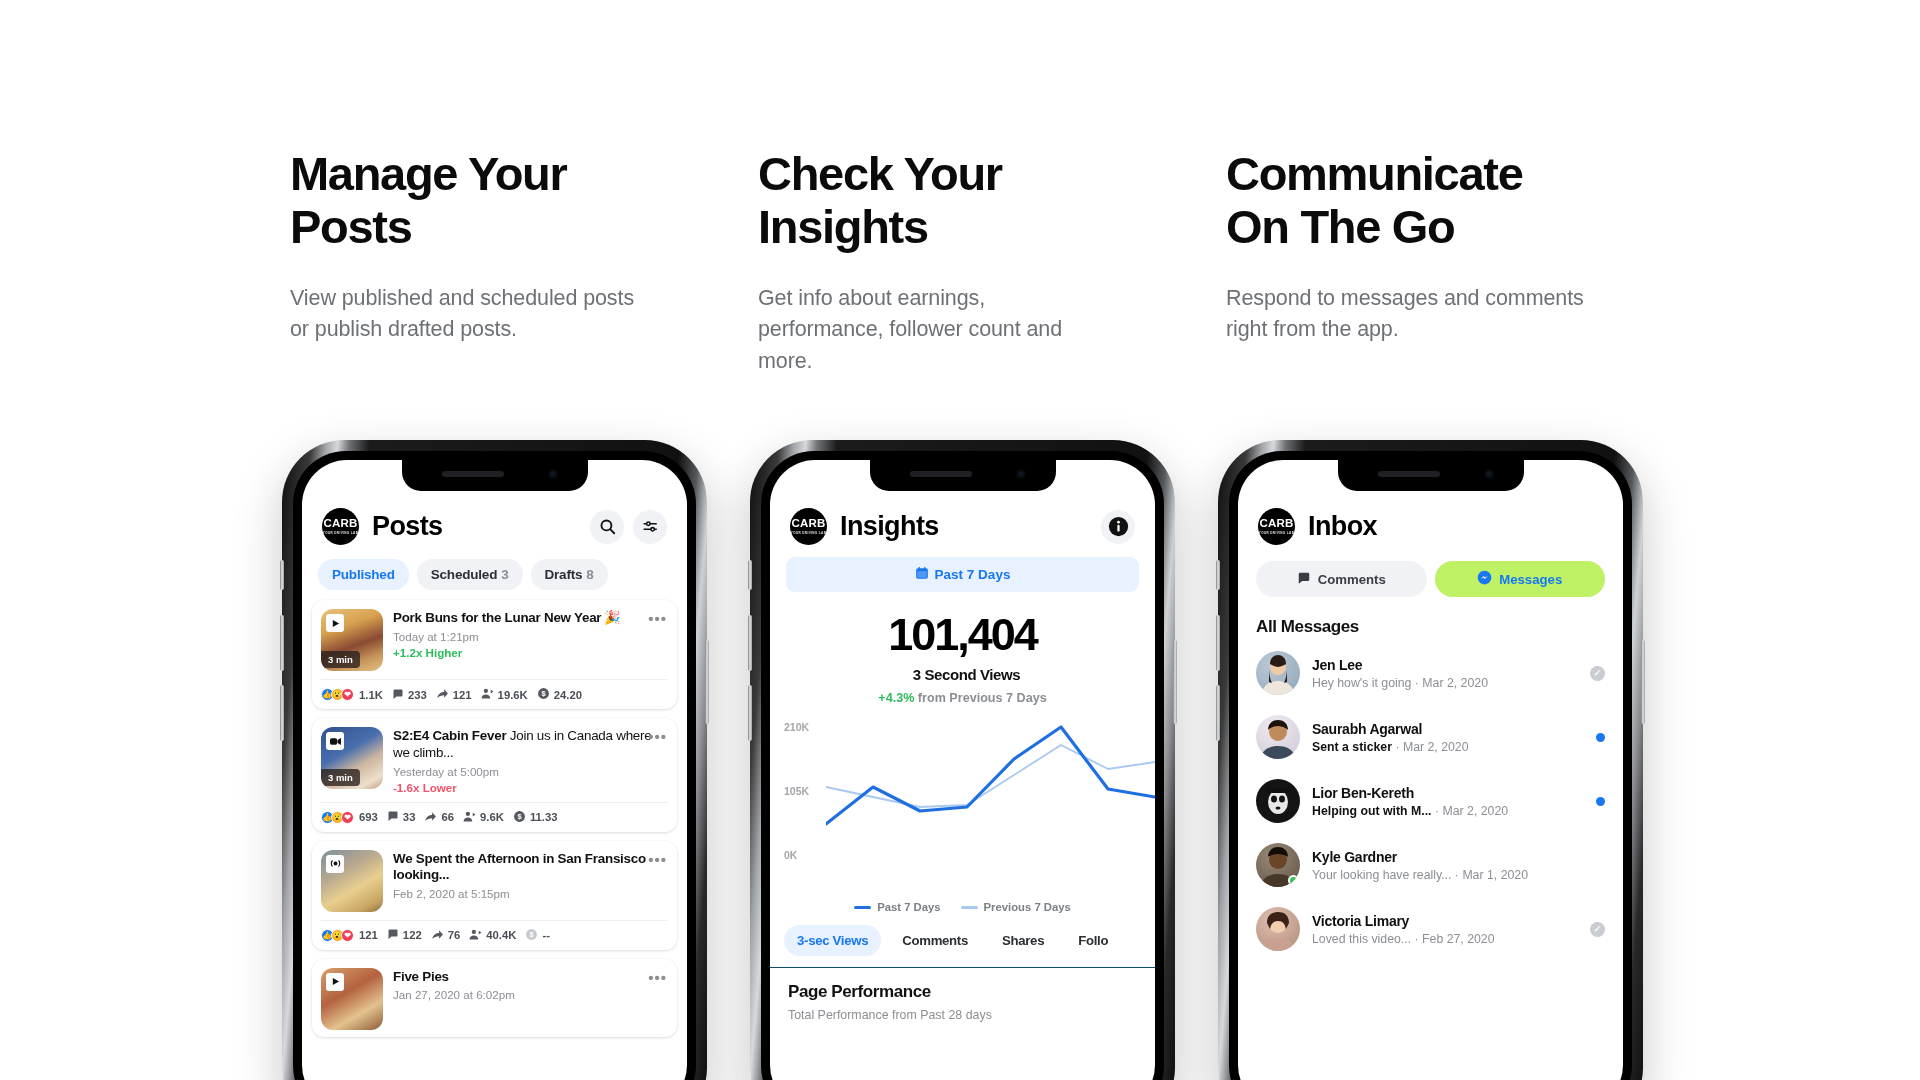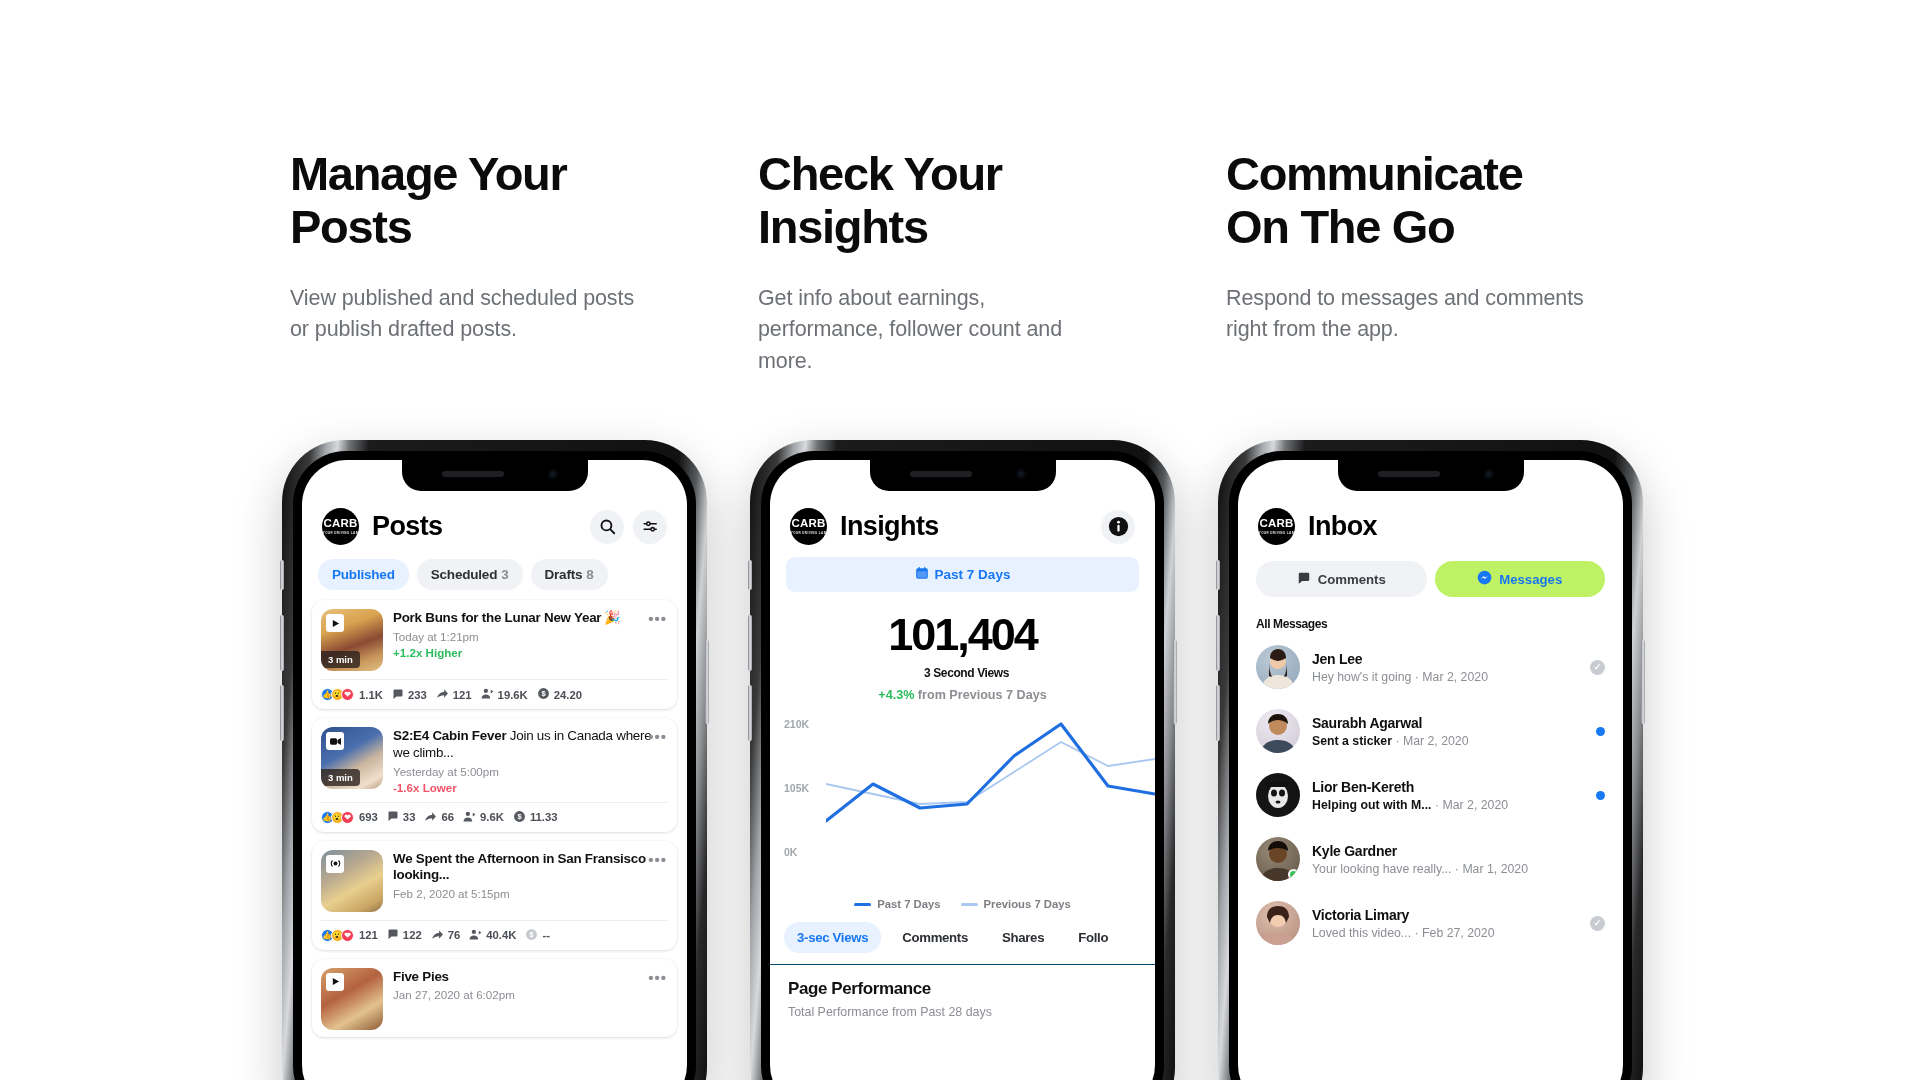--- a/index.html
+++ b/index.html
@@ -161,21 +161,21 @@
   .metric .val { margin-left:4px; }
 
   
   .date-bar {
     margin:12px 16px 0 16px; background:#e7f1ff; border-radius:9px;
     display:flex; align-items:center; justify-content:center; gap:6px;
     padding:9px 0; color:#1877f2; font-size:13.5px; font-weight:700;
   }
   .big-stat { text-align:center; margin-top:20px; }
   .big-num { font-size:45px; font-weight:800; letter-spacing:-2px; color:#000; line-height:1; }
-  .big-label { font-size:12px; font-weight:800; color:#111; margin-top:9px; letter-spacing:-.4px;padding-left:8px; }
+  .big-label { font-size:15px; font-weight:800; color:#111; margin-top:9px; letter-spacing:-.4px;padding-left:8px; }
   .big-delta { font-size:12.6px; margin-top:8px; color:#8b8e93; font-weight:600; }
   .big-delta b { color:#2cbb5d; font-weight:800; }
 
   .chart-wrap { position:relative; margin:14px 6px 0 6px; height:178px; }
   .ylabel { position:absolute; left:8px; font-size:10.5px; color:#a3a6aa; font-weight:600; }
   .chart-svg { position:absolute; left:50px; top:0; }
 
   .legend { display:flex; justify-content:center; gap:20px; margin-top:4px; }
   .lg { display:flex; align-items:center; gap:6px; font-size:11.3px; color:#7c8085; font-weight:600; }
   .lg .swatch { width:17px; height:3px; border-radius:2px; }
@@ -195,21 +195,21 @@
   .perf-sub { font-size:12.4px; color:#8b8e93; margin-top:6px; font-weight:500; }
 
   
   .seg { display:flex; gap:8px; padding:16px 18px 6px 18px; }
   .seg-item {
     flex:1; display:flex; align-items:center; justify-content:center; gap:7px;
     padding:9px 0; border-radius:19px; font-size:13.2px; font-weight:700;
     background:#f0f2f5; color:#3a3d42;
   }
   .seg-item.active { background:#bef264; color:#1877f2; }
-  .sec-title { font-size:12px; font-weight:800; color:#111; padding:14px 18px 4px 18px; letter-spacing:-.4px; }
+  .sec-title { font-size:17px; font-weight:800; color:#111; padding:14px 18px 4px 18px; letter-spacing:-.4px; }
   .msg {
     display:flex; align-items:center; gap:12px;
     padding:10px 18px;
   }
   .avatar { position:relative; width:44px; height:44px; border-radius:50%; flex:none; overflow:hidden; }
   .avatar .online {
     position:absolute; right:1px; bottom:1px; width:11px; height:11px;
     border-radius:50%; background:#31c653; border:2px solid #fff;
   }
   .msg-body { flex:1; min-width:0; }

